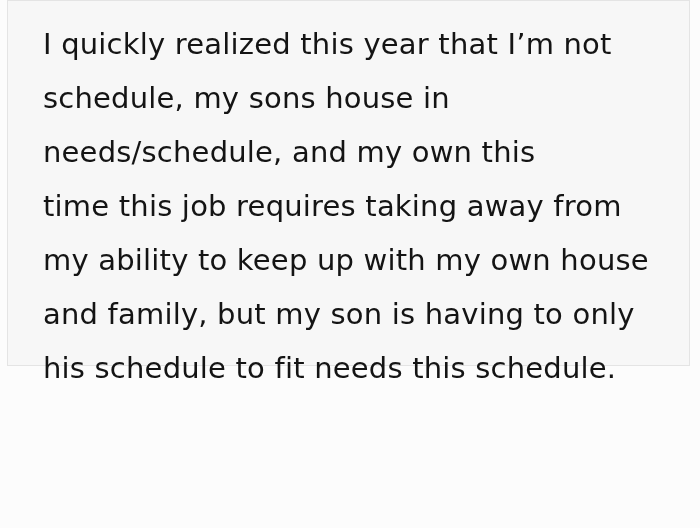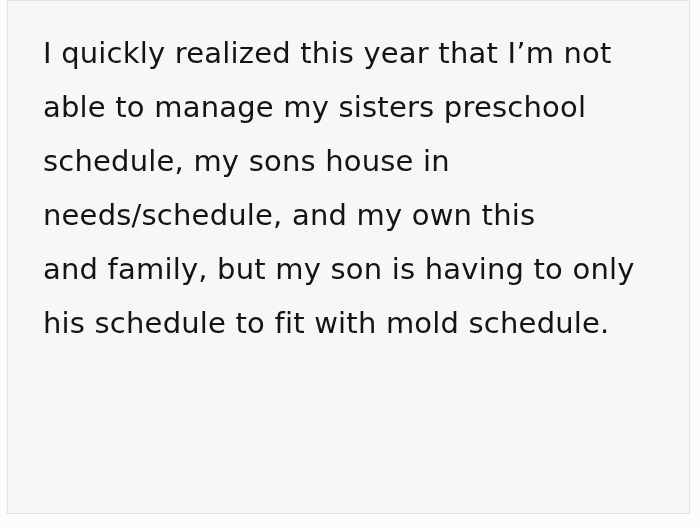--- a/index.html
+++ b/index.html
@@ -9,39 +9,40 @@
     height: 528px;
     background: #fcfcfc;
     overflow: hidden;
     font-family: "DejaVu Sans", "Liberation Sans", sans-serif;
   }
   .quote-card {
     position: absolute;
     left: 7px;
     top: 0px;
     width: 683px;
-    height: 514px;
+    height: 366px;
     box-sizing: border-box;
     background: #f7f7f7;
     border: 1px solid #e4e4e4;
-    padding: 25px 20px 0 35px;
+    padding: 16px 20px 0 35px;
   }
   .quote-line {
     margin: 0;
     font-size: 29px;
     line-height: 54px;
     letter-spacing: 0.2px;
     color: #141414;
     white-space: nowrap;
     font-weight: 400;
   }
 </style>
 </head>
 <body>
 
 <div class="quote-card">
   <p class="quote-line">I quickly realized this year that I’m not</p>
-  <p class="quote-line">able to manage my sisters preschool</p>
   <p class="quote-line">schedule, my sons house in</p>
   <p class="quote-line">needs/schedule, and my own this</p>
+  <p class="quote-line">time this job requires taking away from</p>
+  <p class="quote-line">my ability to keep up with my own house</p>
   <p class="quote-line">and family, but my son is having to only</p>
-  <p class="quote-line">his schedule to fit with mold schedule.</p>
+  <p class="quote-line">his schedule to fit needs this schedule.</p>
 </div>
 
 </body></html>

